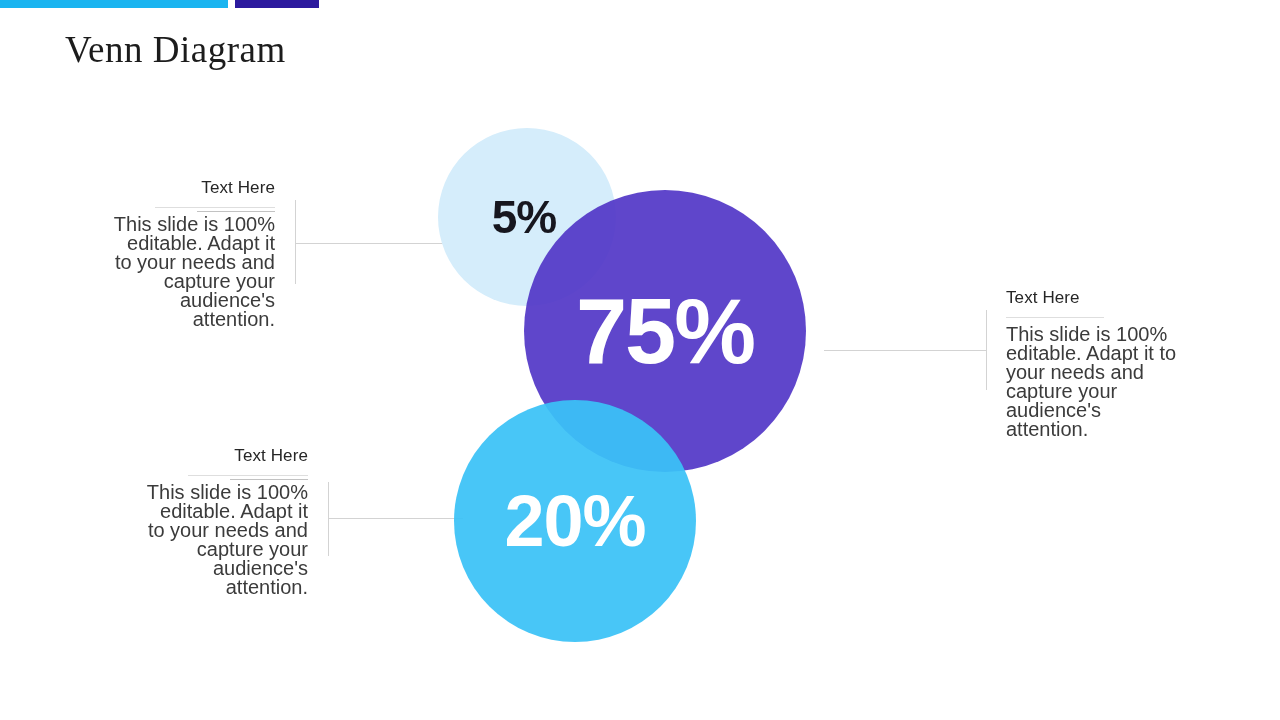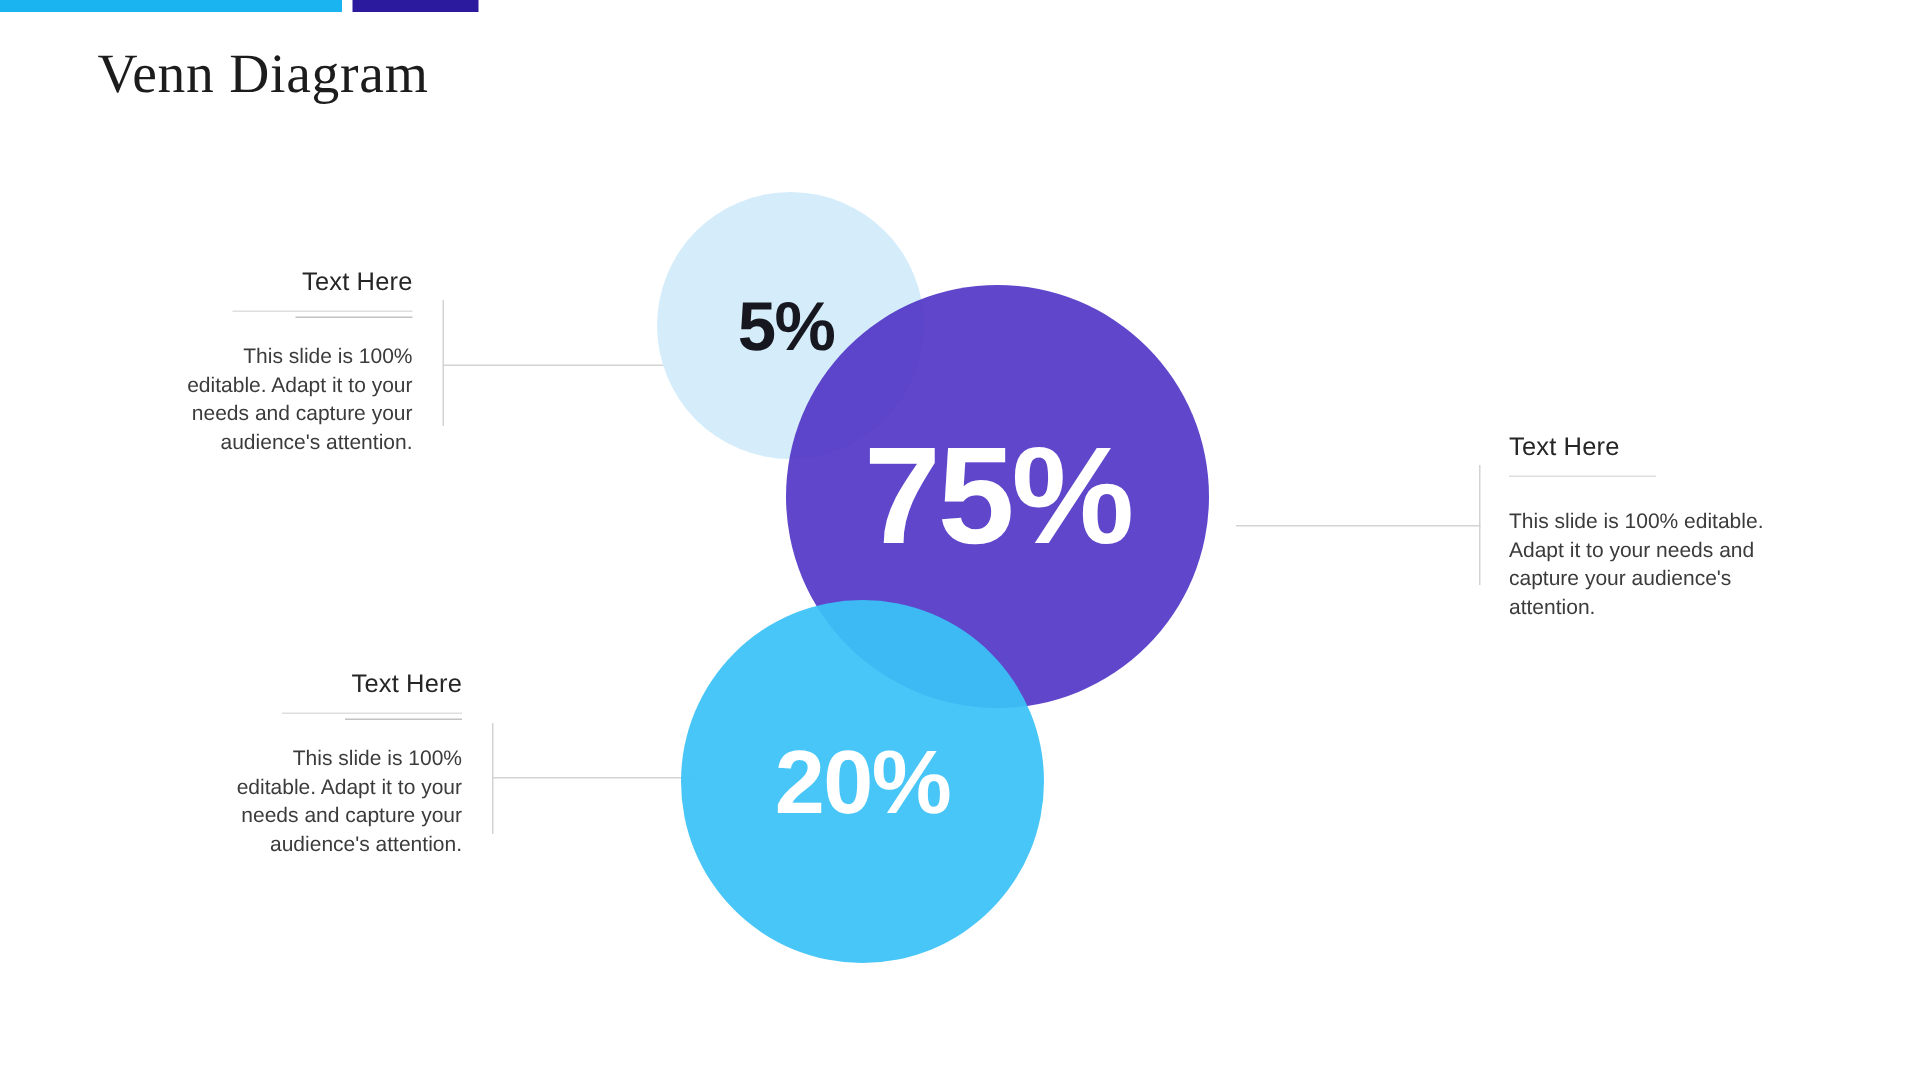--- a/index.html
+++ b/index.html
@@ -72,21 +72,21 @@
     color: #17171f;
     letter-spacing: -1px;
     margin-left: -6px;
   }
   .pct-main {
     font-size: 92px; font-weight: bold;
     color: #ffffff;
     letter-spacing: -2px;
   }
   .pct-bottom {
-    font-size: 60px; font-weight: bold;
+    font-size: 72px; font-weight: bold;
     color: #ffffff;
     letter-spacing: -1px;
   }
 
   
   .conn-v { position: absolute; width: 1px; background: #d3d3d3; z-index: 0; }
   .conn-h { position: absolute; height: 1px; background: #d3d3d3; z-index: 0; }
 
   .conn-v-tl { left: 295px; top: 200px; height: 84px; }
   .conn-h-tl { left: 295px; top: 243px; width: 170px; }
@@ -99,24 +99,23 @@
 
   
   .tblock { position: absolute; z-index: 4; }
 
   .tb-head {
     font-size: 17px; font-weight: normal;
     color: #262626;
     letter-spacing: 0.1px;
   }
   .tb-body {
-    font-size: 14px;
+    font-size: 20px;
     color: #3b3b3b;
     line-height: 19px;
-    margin-top: 13px;
   }
 
   .rule-wrap { position: relative; height: 10px; margin-top: 7px; }
   .rule-a { position: absolute; height: 1px; background: #dedede; top: 2px; }
   .rule-b { position: absolute; height: 1px; background: #c2c2c2; top: 6px; }
 
   
   .tb-topleft { left: 110px; top: 178px; width: 165px; text-align: right; }
   .tb-topleft .rule-a { right: 0; width: 120px; }
   .tb-topleft .rule-b { right: 0; width: 78px; }

